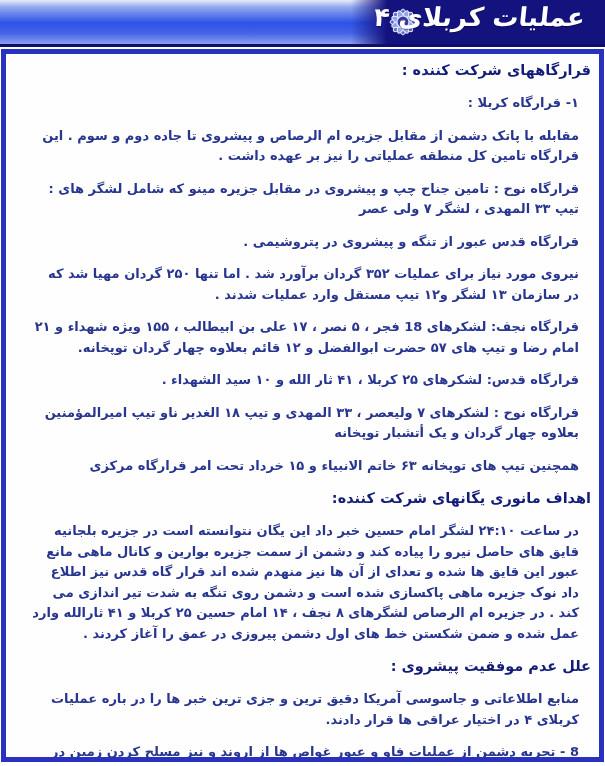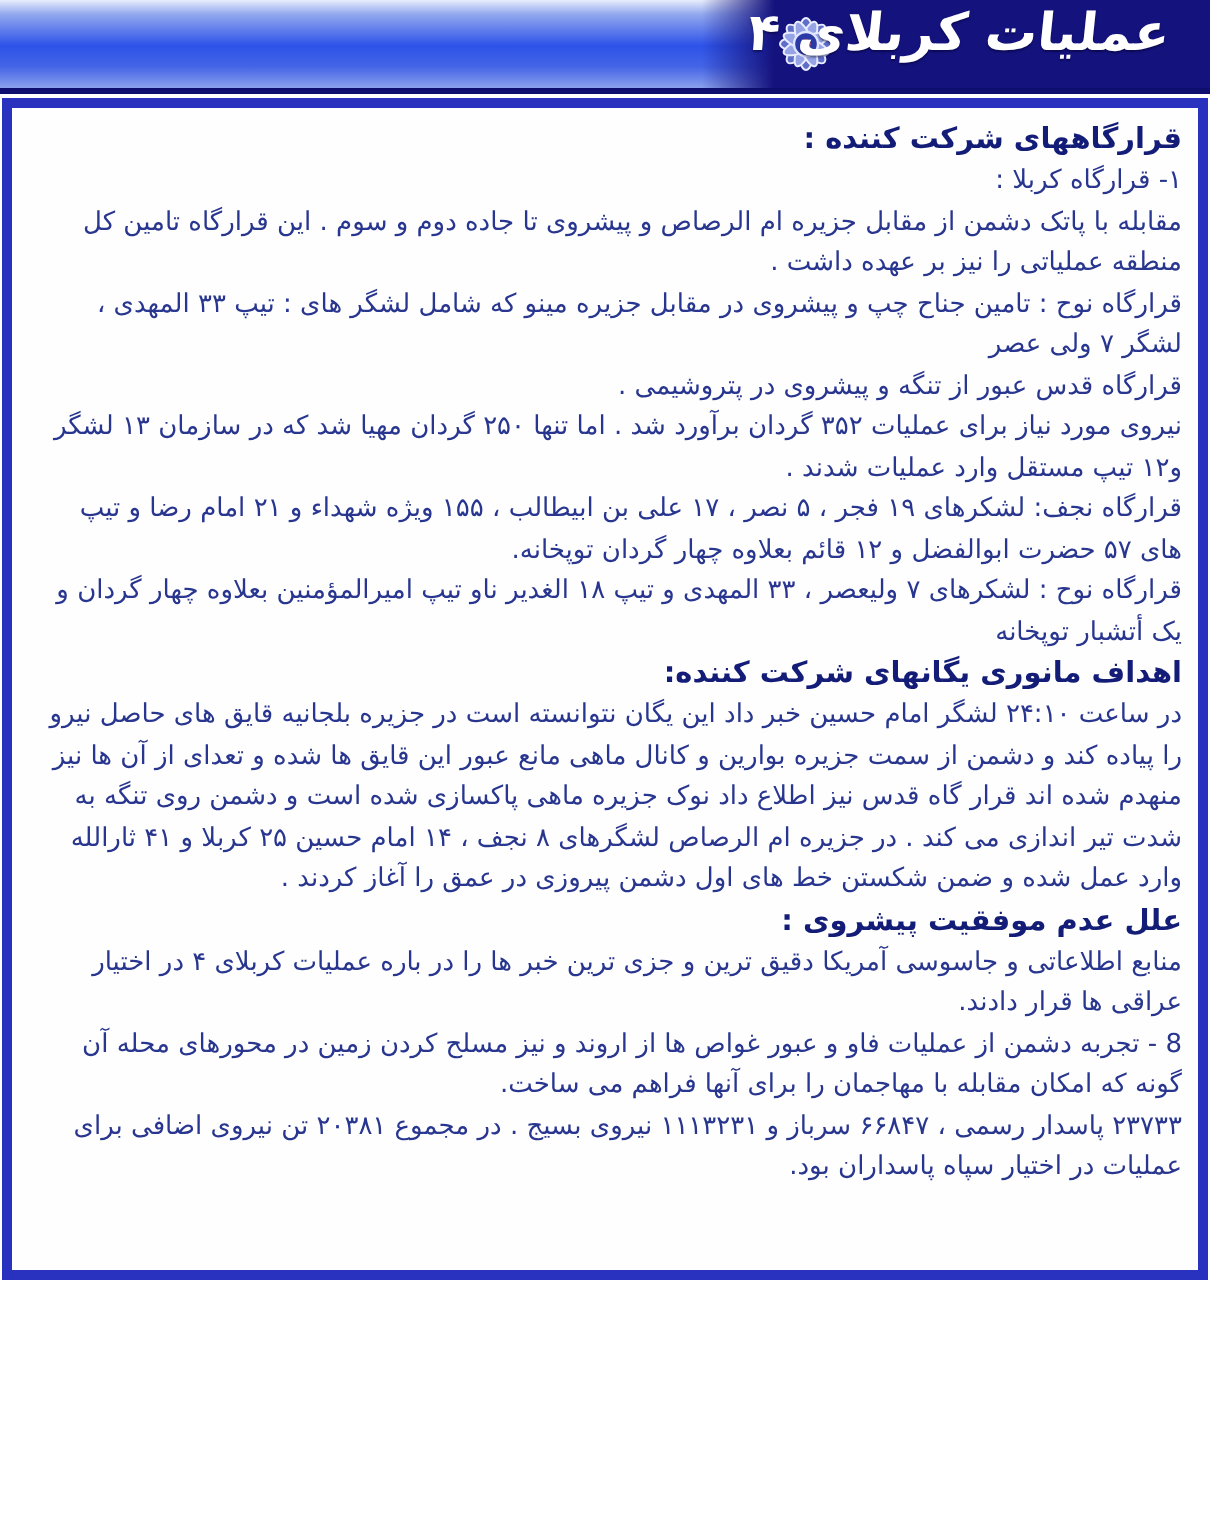--- a/index.html
+++ b/index.html
@@ -25,21 +25,21 @@
     transform:skewX(-6deg);
     direction:rtl;
     white-space:nowrap;
     text-shadow:0 1px 1px rgba(0,0,40,.45);
   }
   .ornament{position:absolute;left:382px;top:1px;width:42px;height:42px;}
   
   .frame{
     position:relative;
     margin:2px 1px 0 1px;
-    height:591px;
+    height:713px;
     box-sizing:border-box;
     border:5px solid #2832be;
     background:#fefefe;
     overflow:hidden;
   }
   .frame::before{ 
     content:"";
     position:absolute;left:-5px;top:10px;bottom:0;width:3px;
     background:repeating-linear-gradient(to bottom, transparent 0 46px, #99202f 46px 53px);
   }
@@ -51,21 +51,21 @@
     font-size:13px;
     line-height:20.5px;
   }
   .doc h2{
     margin:0;padding:0;
     font-size:14.5px;
     line-height:21px;
     font-weight:bold;
     color:#131d78;
   }
-  .doc p{margin:0;padding:0;}
+  .doc p{margin:12px;padding:0;font-weight:bold;}
 </style>
 </head>
 <body>
 
 <div class="banner">
   <svg class="ornament" viewBox="0 0 42 42">
     <g transform="translate(21,21)">
       <g fill="#5f6ec8" stroke="#e9edff" stroke-width="1">
         <ellipse rx="4.2" ry="13" transform="rotate(0)"></ellipse>
         <ellipse rx="4.2" ry="13" transform="rotate(45)"></ellipse>
@@ -88,22 +88,24 @@
 <div class="frame">
   <div class="doc">
 
     <h2>قرارگاههای شرکت کننده :</h2>
     <p>۱- قرارگاه کربلا :</p>
     <p>مقابله با پاتک دشمن از مقابل جزیره ام الرصاص و پیشروی تا جاده دوم و سوم . این قرارگاه تامین کل منطقه عملیاتی را نیز بر عهده داشت .</p>
     <p>قرارگاه نوح : تامین جناح چپ و پیشروی در مقابل جزیره مینو که شامل لشگر های : تیپ ۳۳ المهدی ، لشگر ۷ ولی عصر</p>
     <p>قرارگاه  قدس عبور از تنگه و پیشروی در پتروشیمی .</p>
     <p>نیروی مورد نیاز برای عملیات  ۳۵۲ گردان برآورد شد . اما تنها ۲۵۰ گردان مهیا شد که در سازمان ۱۳ لشگر و۱۲ تیپ مستقل وارد عملیات شدند .</p>
 
-    <p>قرارگاه نجف: لشکرهای ۱۹ فجر ، ۵ نصر ، ۱۷ علی بن ابیطالب ، ۱۵۵ ویژه شهداء و ۲۱ امام رضا و تیپ های ۵۷ حضرت ابوالفضل و ۱۲ قائم بعلاوه چهار گردان توپخانه.</p>
+    <p>قرارگاه نجف: لشکرهای 18 فجر ، ۵ نصر ، ۱۷ علی بن ابیطالب ، ۱۵۵ ویژه شهداء و ۲۱ امام رضا و تیپ های ۵۷ حضرت ابوالفضل و ۱۲ قائم بعلاوه چهار گردان توپخانه.</p>
+    <p>قرارگاه قدس: لشکرهای ۲۵ کربلا ، ۴۱ ثار الله و ۱۰ سید الشهداء .</p>
     <p>قرارگاه نوح : لشکرهای ۷ ولیعصر ، ۳۳ المهدی و تیپ ۱۸ الغدیر ناو تیپ امیرالمؤمنین بعلاوه چهار گردان و یک أتشبار توپخانه</p>
+    <p>همچنین تیپ های توپخانه ۶۳ خاتم الانبیاء و ۱۵ خرداد تحت امر قرارگاه مرکزی</p>
 
     <h2>اهداف مانوری یگانهای شرکت کننده:</h2>
     <p>در ساعت ۲۴:۱۰ لشگر امام حسین  خبر داد این یگان نتوانسته است در جزیره بلجانیه قایق های حاصل نیرو را پیاده کند و دشمن از سمت جزیره بوارین و کانال ماهی مانع عبور این قایق ها شده و تعدای از آن ها نیز منهدم شده اند قرار گاه قدس نیز اطلاع داد نوک جزیره ماهی پاکسازی شده است و دشمن روی تنگه به شدت تیر اندازی می کند . در جزیره ام الرصاص لشگرهای ۸ نجف ، ۱۴ امام حسین ۲۵ کربلا و ۴۱ ثارالله  وارد عمل شده و ضمن شکستن خط های اول دشمن پیروزی در عمق را آغاز کردند .</p>
 
     <h2>علل عدم موفقیت پیشروی :</h2>
     <p>منابع اطلاعاتی و جاسوسی آمریکا دقیق ترین و جزی ترین خبر ها را در باره عملیات کربلای ۴ در اختیار عراقی ها قرار دادند.</p>
     <p>8 - تجربه دشمن از عملیات فاو و عبور غواص ها از اروند و نیز مسلح کردن زمین در محورهای محله آن گونه که امکان مقابله با مهاجمان را برای آنها فراهم می ساخت.</p>
 
     <p>۲۳۷۳۳ پاسدار رسمی ، ۶۶۸۴۷ سرباز و ۱۱۱۳۲۳۱ نیروی بسیج . در مجموع ۲۰۳۸۱ تن نیروی اضافی برای عملیات در اختیار سپاه پاسداران بود.</p>
 

